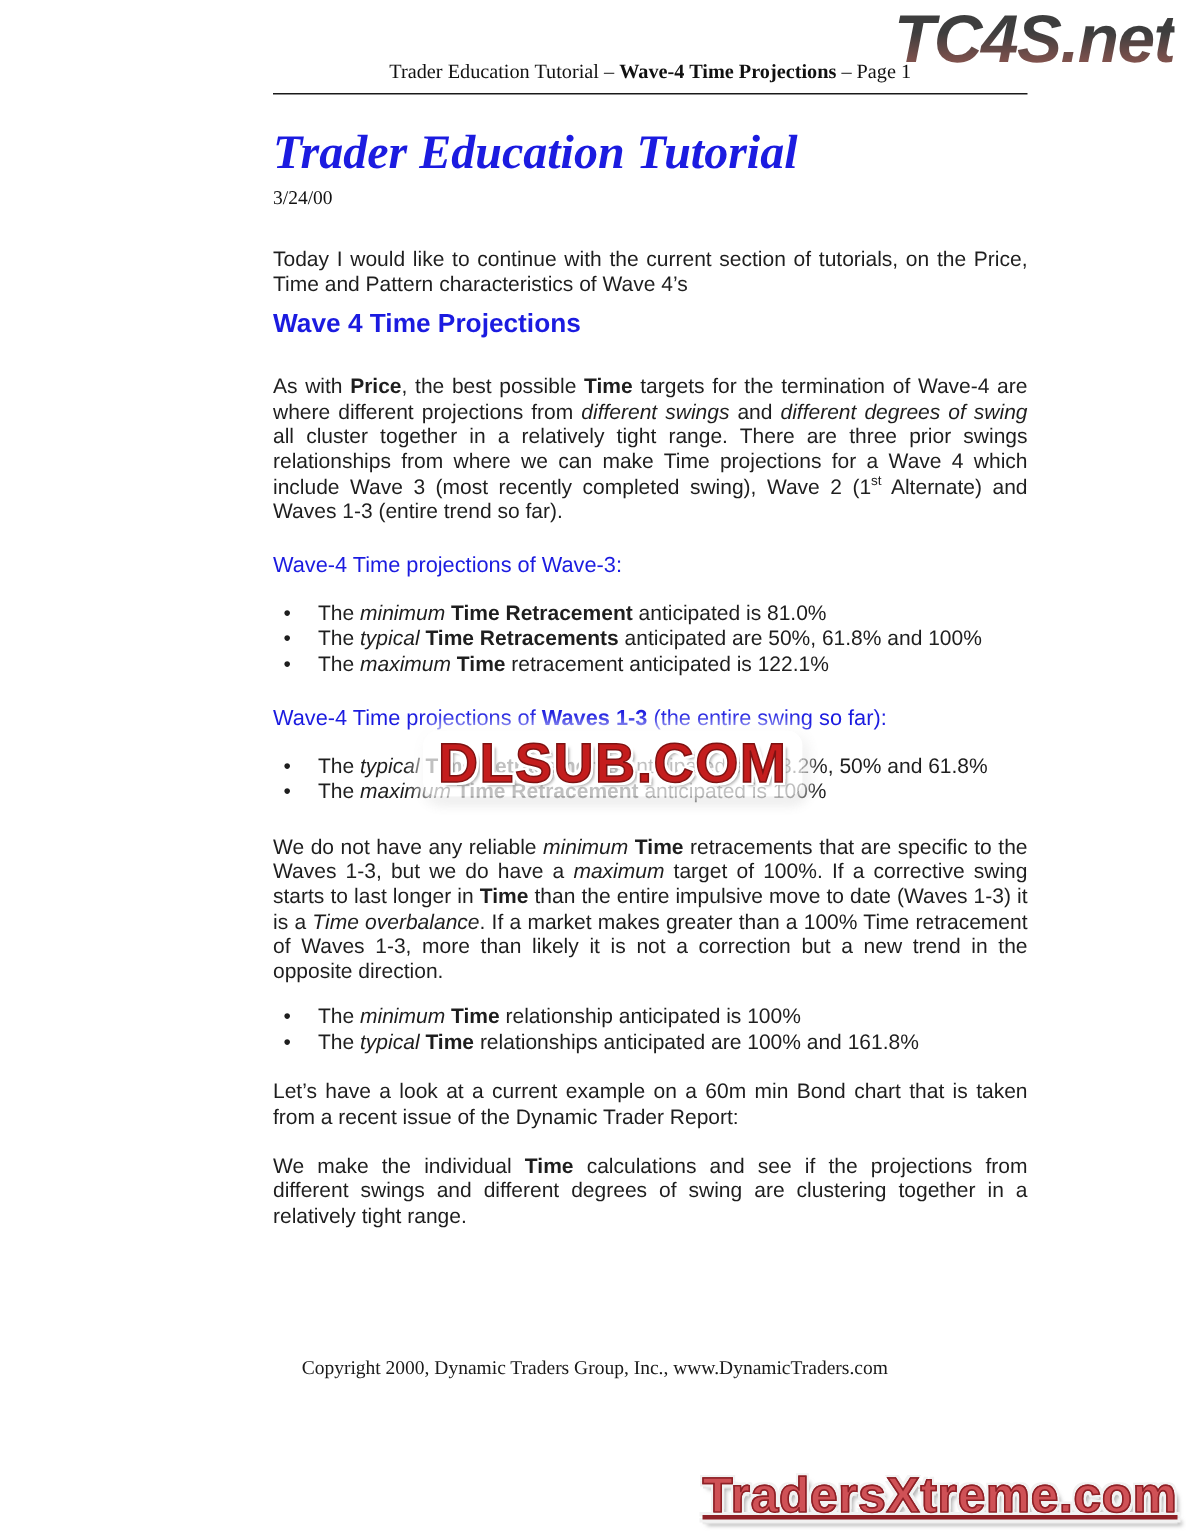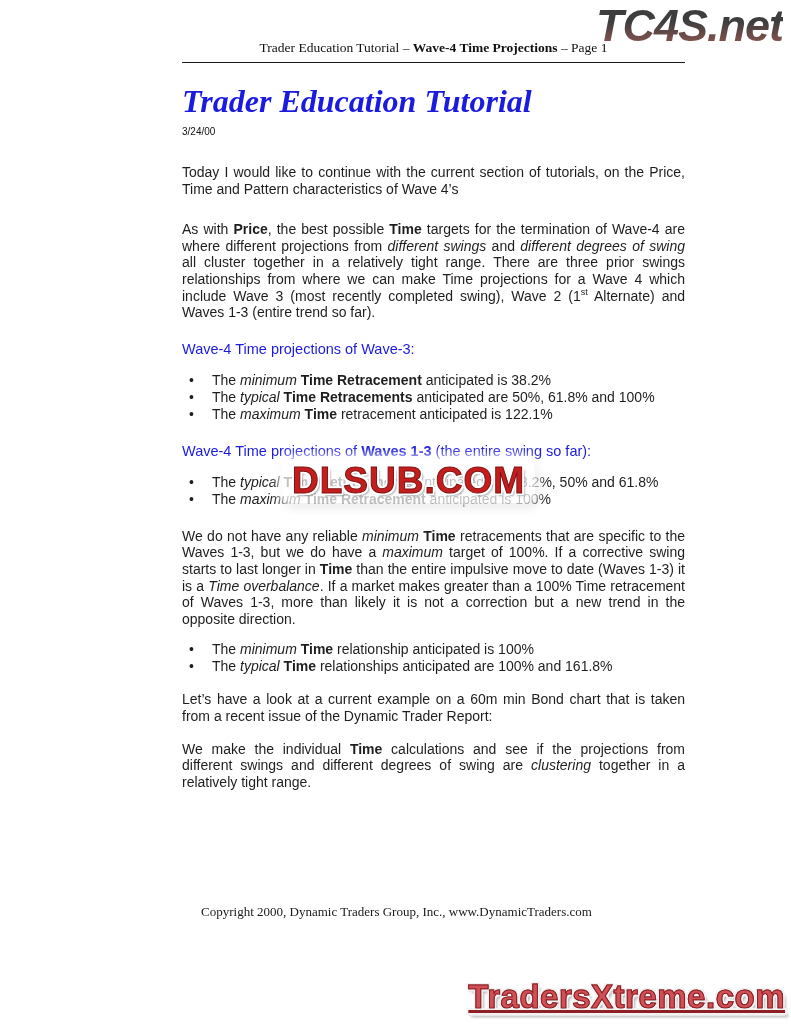--- a/index.html
+++ b/index.html
@@ -20,21 +20,21 @@
   .content{position:absolute;left:150px;top:0;width:503px;margin-left:32px;}
   .doc-header{
     font-family:"Liberation Serif",serif;font-size:13.5px;color:#111;
     text-align:center;margin-top:40px;line-height:16px;
   }
   .rule{border-bottom:1.5px solid #1a1a1a;margin-top:6px;}
   .title{
     font-family:"Liberation Serif",serif;font-style:italic;font-weight:bold;
     font-size:32px;line-height:37px;color:var(--heading-blue);margin:20px 0 0 0;
   }
-  .date{font-family:Liberation Sans, sans-serif;font-size:10px;color:#111;margin-top:4px;line-height:16px;}
+  .date{font-family:Liberation Serif, serif;font-size:13px;color:#111;margin-top:4px;line-height:16px;}
   p.body{
     font-size:14px;line-height:16.6px;margin:0;margin-top:24px;
     text-align:justify;color:var(--body-text);
   }
   p.body.mt20{margin-top:20px;}
   p.body.mt16{margin-top:16px;}
   h2.section{
     font-size:17.5px;font-weight:bold;color:var(--heading-blue);
     margin:8px 0 0 0;line-height:20px;
   }
@@ -93,28 +93,29 @@
   <div class="content">
 
     <div class="doc-header"><span>Trader Education Tutorial – </span><span style="font-weight: bold;">Wave-4 Time Projections</span><span> – Page 1</span></div>
     <div class="rule"></div>
 
     <h1 class="title">Trader Education Tutorial</h1>
     <div class="date">3/24/00</div>
 
     <p class="body"><span>Today I would like to continue with the current section of tutorials, on the Price, Time and Pattern characteristics of Wave 4’s</span></p>
 
+    <h2 class="section">Wave 4 Time Projections</h2>
 
     <p class="body"><span>As with </span><span style="font-weight: bold;">Price</span><span>, the best possible </span><span style="font-weight: bold;">Time</span><span> targets for the termination of Wave-4 are where different projections from </span><span style="font-style: italic;">different swings</span><span> and </span><span style="font-style: italic;">different degrees of swing</span><span> all cluster together in a relatively tight range. There are three prior swings relationships from where we can make Time projections for a Wave 4 which include Wave 3 (most recently completed swing), Wave 2 (1</span><sup>st</sup><span> Alternate) and Waves 1-3 (entire trend so far).</span></p>
 
     <div class="subhead"><span>Wave-4 Time projections of Wave-3:</span></div>
     <div class="list">
       <div class="li">
         <span class="bullet">•</span>
-        <span class="li-text"><span>The </span><span style="font-style: italic;">minimum</span><span> </span><span style="font-weight: bold;">Time Retracement</span><span> anticipated is 38.2%</span></span>
+        <span class="li-text"><span>The </span><span style="font-style: italic;">minimum</span><span> </span><span style="font-weight: bold;">Time Retracement</span><span> anticipated is 81.0%</span></span>
       </div>
       <div class="li">
         <span class="bullet">•</span>
         <span class="li-text"><span>The </span><span style="font-style: italic;">typical</span><span> </span><span style="font-weight: bold;">Time Retracements</span><span> anticipated are 50%, 61.8% and 100%</span></span>
       </div>
       <div class="li">
         <span class="bullet">•</span>
         <span class="li-text"><span>The </span><span style="font-style: italic;">maximum</span><span> </span><span style="font-weight: bold;">Time</span><span> retracement anticipated is 122.1%</span></span>
       </div>
     </div>
@@ -139,21 +140,21 @@
         <span class="bullet">•</span>
         <span class="li-text"><span>The </span><span style="font-style: italic;">minimum</span><span> </span><span style="font-weight: bold;">Time</span><span> relationship anticipated is 100%</span></span>
       </div>
       <div class="li">
         <span class="bullet">•</span>
         <span class="li-text"><span>The </span><span style="font-style: italic;">typical</span><span> </span><span style="font-weight: bold;">Time</span><span> relationships anticipated are 100% and 161.8%</span></span>
       </div>
     </div>
 
     <p class="body mt16"><span>Let’s have a look at a current example on a 60m min Bond chart that is taken from a recent issue of the Dynamic Trader Report:</span></p>
-    <p class="body mt16"><span>We make the individual </span><span style="font-weight: bold;">Time</span><span> calculations and see if the projections from different swings and different degrees of swing are </span><span style="font-style: italic;">clustering</span><span> together in a relatively tight range.</span></p>
+    <p class="body mt16"><span>We make the individual </span><span style="font-weight: bold;">Time</span><span> calculations and see if the projections from different swings and different degrees of swing are </span><span style="">clustering</span><span> together in a relatively tight range.</span></p>
 
   </div>
 
   <div class="footer">Copyright 2000, Dynamic Traders Group, Inc., www.DynamicTraders.com</div>
 
   <div class="tx-logo">TradersXtreme.com</div>
 
 </div>
 
 </body></html>

